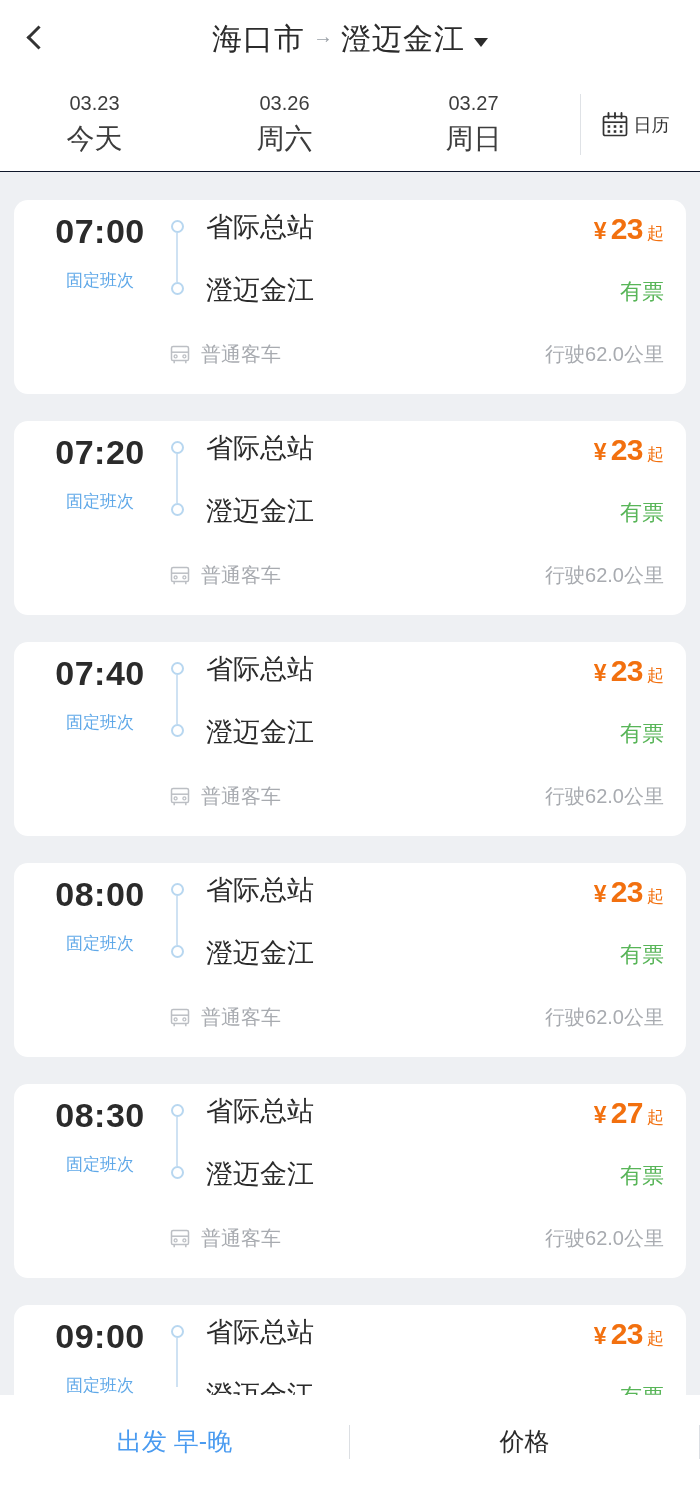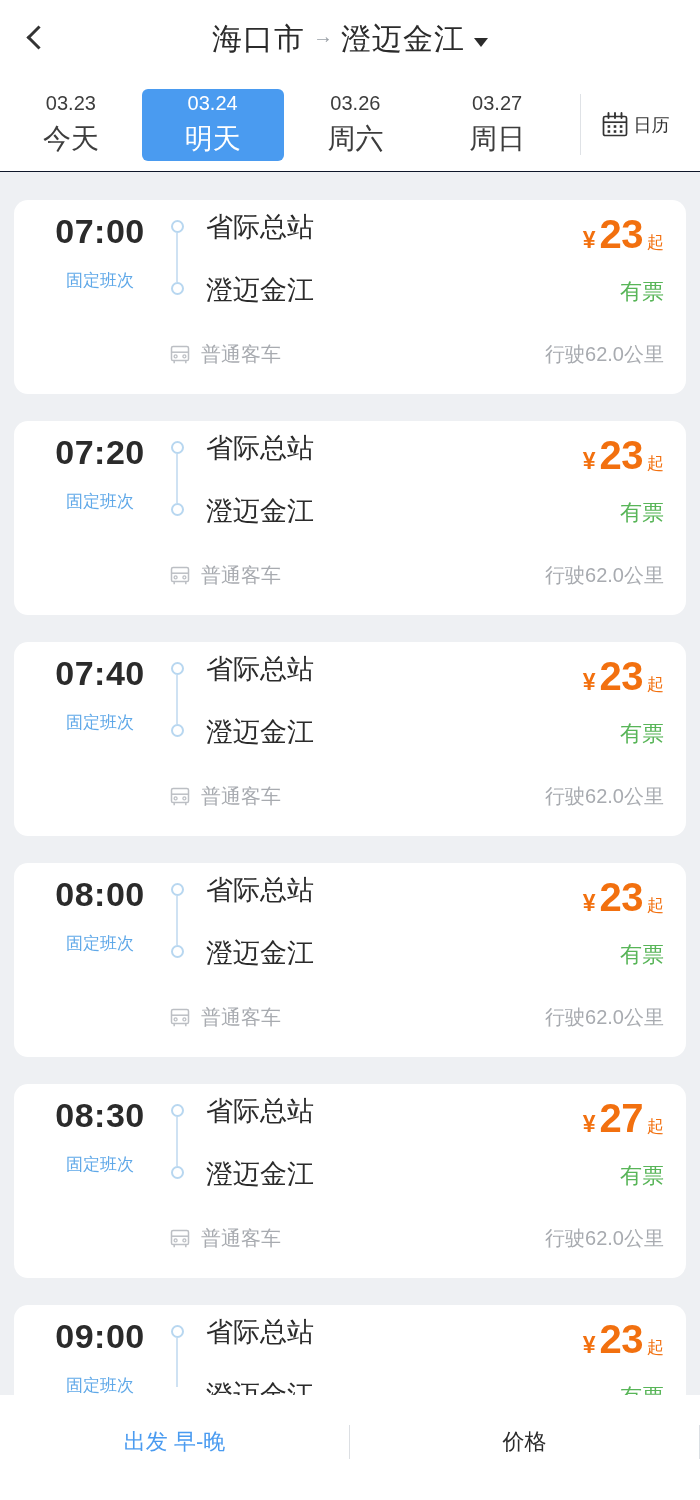--- a/index.html
+++ b/index.html
@@ -240,21 +240,21 @@
     justify-content: flex-end;
     gap: 4px;
     height: 34px;
   }
   .price-yen {
     font-size: 23px;
     color: #f2700f;
     font-weight: bold;
   }
   .price-num {
-    font-size: 40px;
+    font-size: 30px;
     color: #f2700f;
     font-weight: bold;
     letter-spacing: -0.5px;
   }
   .price-qi {
     font-size: 17px;
     color: #f2700f;
   }
   .seat-status {
     font-size: 22px;
@@ -292,21 +292,21 @@
     position: absolute;
     left: 0; right: 0; bottom: 0;
     height: 105px;
     background: #ffffff;
     display: flex;
     align-items: center;
   }
   .bb-item {
     flex: 1;
     text-align: center;
-    font-size: 22px;
+    font-size: 25px;
     color: #2b2b2b;
     cursor: pointer;
     position: relative;
     padding: 16px 0 28px;
   }
   .bb-item.active { color: #4a9bf0; }
   .bb-divider {
     width: 1px;
     height: 34px;
     background: #dcdfe3;
@@ -328,24 +328,20 @@
     <span class="title-city">澄迈金江</span>
     <span class="title-caret"></span>
   </div>
 </div>
 
 <div class="datebar">
   <div class="date-scroll">
     <div class="date-tab">
       <span class="d-num">03.23</span>
       <span class="d-lbl">今天</span>
-    </div>
-    <div class="date-tab active">
-      <span class="d-num">03.24</span>
-      <span class="d-lbl">明天</span>
     </div>
     <div class="date-divider"></div>
     <div class="date-tab">
       <span class="d-num">03.26</span>
       <span class="d-lbl">周六</span>
     </div>
     <div class="date-tab">
       <span class="d-num">03.27</span>
       <span class="d-lbl">周日</span>
     </div>

